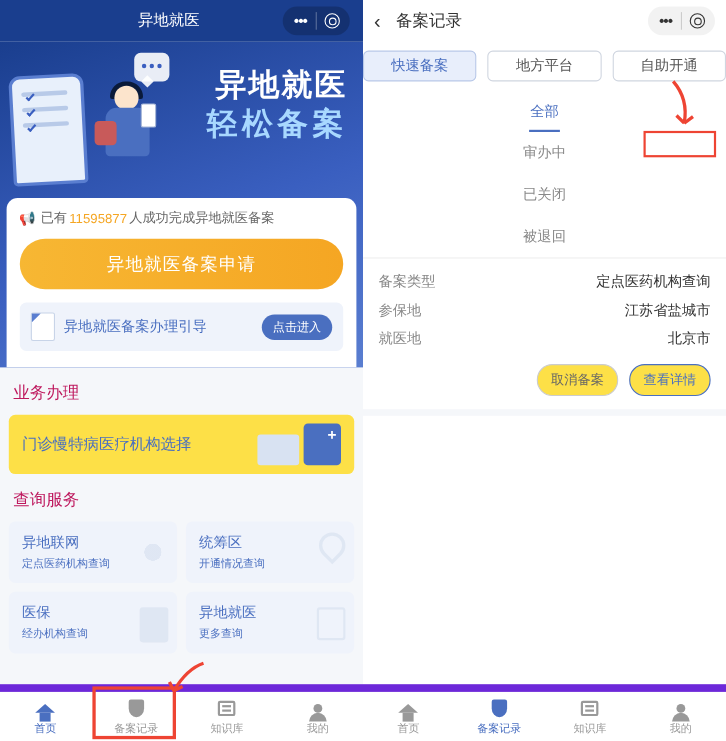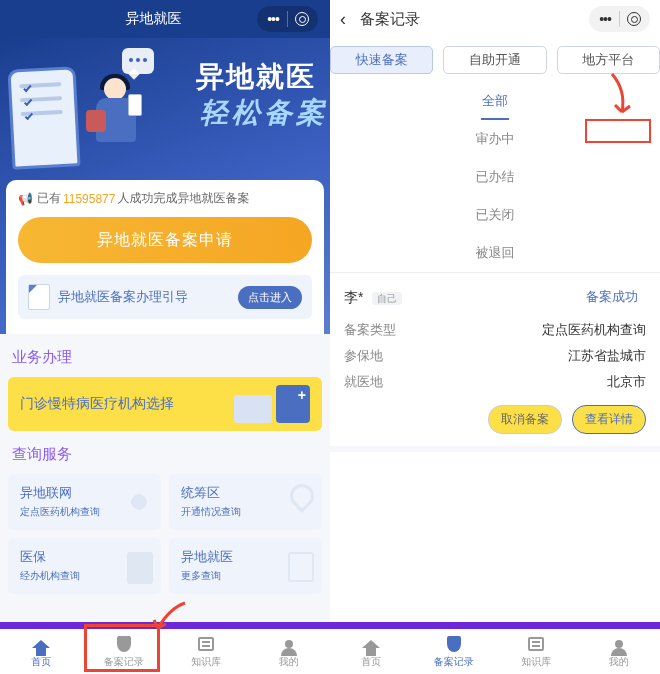--- a/index.html
+++ b/index.html
@@ -27,33 +27,33 @@
     .head { position: absolute; top: 4px; left: 26px; width: 22px; height: 22px; background: #fce4cc; border-radius: 50%; }
     .hair { position: absolute; top: 0; left: 22px; width: 30px; height: 16px; background: #0a1a3a; border-radius: 14px 14px 2px 2px; }
     .body { position: absolute; top: 24px; left: 18px; width: 40px; height: 44px; background: #4a6fc0; border-radius: 10px 10px 4px 4px; }
     .bag { position: absolute; top: 36px; left: 8px; width: 20px; height: 22px; background: #c85a5a; border-radius: 4px; }
     .hand-phone { position: absolute; top: 20px; left: 50px; width: 14px; height: 22px; background: #fff; border: 1px solid #a8b8d8; border-radius: 2px; }
     .bubble { position: absolute; top: 2px; left: 118px; width: 32px; height: 26px; background: rgba(255,255,255,0.9); border-radius: 6px; }
     .bubble::after { content: ""; position: absolute; bottom: -4px; left: 8px; width: 8px; height: 8px; background: rgba(255,255,255,0.9); transform: rotate(45deg); }
     .bubble-dots { position: absolute; top: 10px; left: 7px; width: 4px; height: 4px; background: #3a5fc0; border-radius: 50%; box-shadow: 7px 0 0 #3a5fc0, 14px 0 0 #3a5fc0; }
     
     .banner-h1 { position: absolute; right: 14px; top: 20px; color: #fff; font-size: 28px; font-weight: 600; letter-spacing: 2px; }
-    .banner-h2 { position: absolute; right: 2px; top: 56px; color: #a8d8ff; font-size: 28px; font-weight: 600; font-style: italic; letter-spacing: 4px; }
+    .banner-h2 { position: absolute; right: 14px; top: 56px; color: #a8d8ff; font-size: 28px; font-weight: 600; letter-spacing: 4px; }
     .card { position: absolute; left: 6px; right: 6px; bottom: 0; top: 142px; background: #fff; border-radius: 10px 10px 0 0; padding: 10px 12px 0; }
     .counter { font-size: 12px; color: #666; margin-bottom: 10px; display: flex; align-items: center; }
     .counter .speaker { color: #f5a623; margin-right: 4px; }
     .counter .num { color: #f5a623; margin: 0 2px; }
     .big-btn { background: linear-gradient(90deg, #f7b733, #f5a623); color: #fff; font-size: 16px; font-weight: 500; border-radius: 24px; height: 46px; display: flex; align-items: center; justify-content: center; margin-bottom: 12px; letter-spacing: 1px; }
     .guide { background: #eff3fb; border-radius: 6px; height: 44px; display: flex; align-items: center; padding: 0 10px; font-size: 13px; }
     .guide-icon { width: 22px; height: 26px; background: #fff; border: 1px solid #c8d4e8; border-radius: 2px; margin-right: 8px; position: relative; }
     .guide-icon::after { content: ""; position: absolute; top: 0; left: 0; border-top: 8px solid #5a7ed0; border-right: 8px solid transparent; }
     .guide-text { color: #4a6fc0; flex: 1; }
     .guide-btn { background: #4a6fc0; color: #fff; font-size: 11px; padding: 4px 10px; border-radius: 12px; }
     
-    .section-title { font-size: 15px; color: #8b5cf6; padding: 14px 12px 10px; font-weight: 500; }
+    .section-title { font-size: 15px; color: #be185d; padding: 14px 12px 10px; font-weight: 500; }
     .biz-card { margin: 0 8px; background: #fde047; border-radius: 6px; height: 54px; display: flex; align-items: center; padding: 0 12px; font-size: 14px; color: #4a6fc0; position: relative; overflow: hidden; }
     .biz-ico { position: absolute; right: 12px; top: 8px; width: 34px; height: 38px; background: #4a6fc0; border-radius: 4px; }
     .biz-ico::after { content: "+"; position: absolute; top: 2px; right: 4px; color: #fff; font-size: 14px; font-weight: bold; }
     .biz-ico-shadow { position: absolute; right: 50px; top: 18px; width: 38px; height: 28px; background: #d8e2f2; border-radius: 3px; }
     
     .grid2 { display: flex; flex-wrap: wrap; gap: 8px; padding: 0 8px; }
     .grid-card { flex: 0 0 calc(50% - 4px); background: #eff3fb; border-radius: 6px; padding: 10px 12px; min-height: 56px; position: relative; overflow: hidden; }
     .grid-card .l1 { font-size: 13px; color: #4a6fc0; margin-bottom: 3px; }
     .grid-card .l2 { font-size: 10px; color: #4a6fc0; }
     .grid-deco { position: absolute; right: 4px; top: 10px; width: 36px; height: 36px; opacity: 0.4; }
@@ -247,40 +247,32 @@
       <span class="dots"></span>
       <span class="divider"></span>
       <span class="circ-wrap">
           <span class="circle"></span>
         </span>
     </div>
   </div>
 
   <div class="chips">
     <div class="chip active">快速备案</div>
+    <div class="chip">地方平台</div>
     <div class="chip">自助开通</div>
-    <div class="chip">地方平台</div>
   </div>
 
   <div class="filter-tabs">
     <div class="ftab active">全部</div>
     <div class="ftab">审办中</div>
-    <div class="ftab">已办结</div>
     <div class="ftab">已关闭</div>
     <div class="ftab">被退回</div>
   </div>
 
   <div class="record">
-    <div class="rec-head">
-      <div>
-        <span class="rec-name">李*</span>
-        <span class="rec-tag">自己</span>
-      </div>
-      <span class="rec-status">备案成功</span>
-    </div>
     <div class="kv">
       <span class="k">备案类型</span>
       <span class="v">定点医药机构查询</span>
     </div>
     <div class="kv">
       <span class="k">参保地</span>
       <span class="v">江苏省盐城市</span>
     </div>
     <div class="kv">
       <span class="k">就医地</span>

